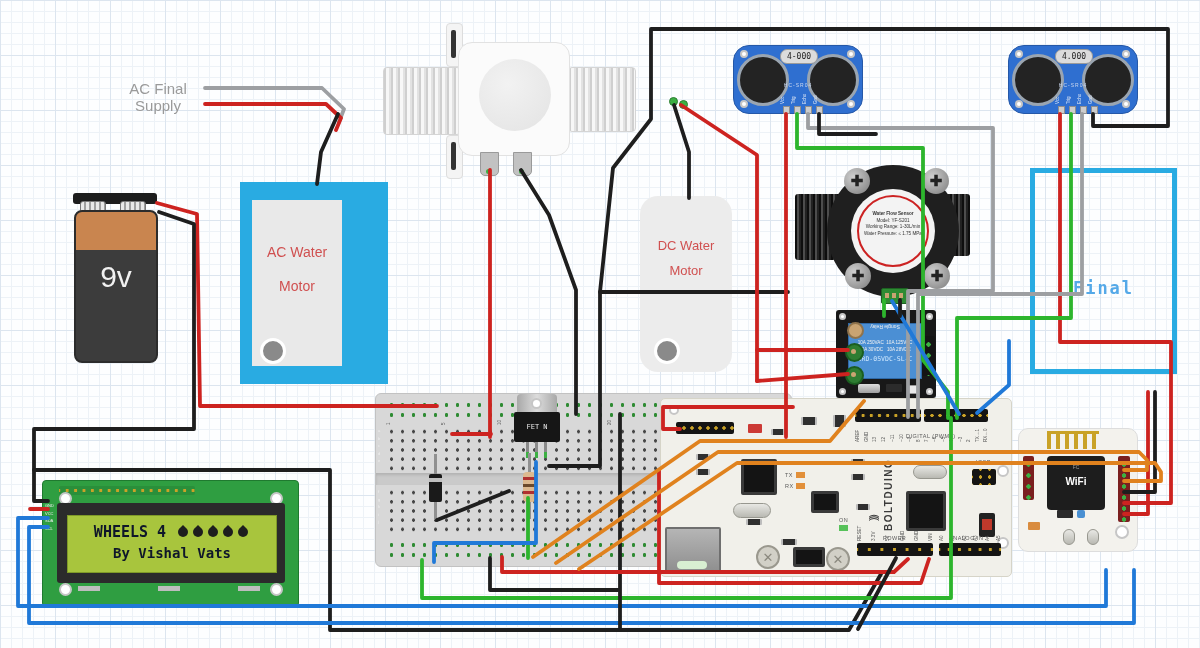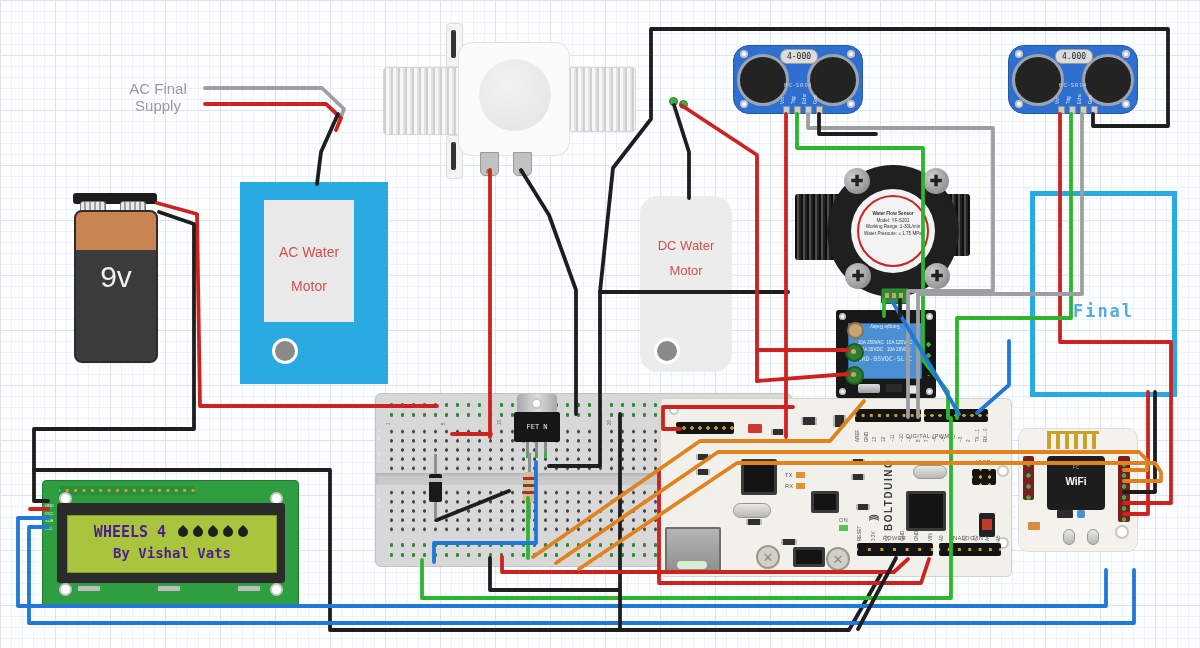--- a/index.html
+++ b/index.html
@@ -56,21 +56,21 @@
   <div class="abs" style="left:68px;top:192px;width:100px;height:180px;">
     <div class="abs" style="left:5px;top:1px;width:84px;height:11px;background:#1d1d1d;border-radius:3px;"></div>
     <div class="abs" style="left:12px;top:9px;width:24px;height:10px;background:repeating-linear-gradient(90deg,#e8e8e8 0 3px,#9f9f9f 3px 5px);border:1px solid #777;border-radius:3px;"></div>
     <div class="abs" style="left:52px;top:9px;width:24px;height:10px;background:repeating-linear-gradient(90deg,#e8e8e8 0 3px,#9f9f9f 3px 5px);border:1px solid #777;border-radius:3px;"></div>
     <div class="abs" style="left:6px;top:18px;width:84px;height:153px;background:linear-gradient(#c9854f 0 38px,#3c3c3c 38px);border:2px solid #2c2c2c;border-radius:8px;box-sizing:border-box;">
       <div style="color:#f2f2f2;font-size:30px;text-align:center;margin-top:48px;">9v</div>
     </div>
   </div>
 
   <div class="abs" style="left:240px;top:182px;width:148px;height:202px;background:#29abe2;">
-    <div class="abs" style="left:24px;top:18px;width:90px;height:122px;background:#e9e9e9;">
+    <div class="abs" style="left:12px;top:18px;width:90px;height:166px;background:#e9e9e9;">
       <div class="redtxt" style="font-size:14px;text-align:center;margin-top:44px;">AC Water</div>
       <div class="redtxt" style="font-size:14px;text-align:center;margin-top:18px;">Motor</div>
       <div class="abs" style="left:8px;top:138px;width:20px;height:20px;border-radius:50%;background:#8a8a8a;border:3px solid #fff;"></div>
     </div>
   </div>
 
   <div class="abs" style="left:380px;top:20px;width:260px;height:160px;">
     <div class="abs threadW" style="left:3px;top:47px;width:76px;height:66px;"></div>
     <div class="abs threadW" style="left:188px;top:47px;width:66px;height:63px;"></div>
     <div class="abs" style="left:66px;top:3px;width:15px;height:42px;background:#f4f4f4;border:1px solid #ddd;border-radius:4px;">
@@ -349,40 +349,40 @@
     <div class="hdr greendots" style="left:4px;top:27px;width:11px;height:44px;background-color:#7a1f1f;background-size:11px 11px;background-position:center 3px;"></div>
     <div class="hdr greendots" style="left:99px;top:27px;width:12px;height:66px;background-color:#7a1f1f;background-size:12px 11px;background-position:center 3px;"></div>
     <div class="abs" style="left:9px;top:93px;width:12px;height:8px;background:#d98c3f;border-radius:1px;"></div>
     <div class="abs" style="left:38px;top:81px;width:16px;height:8px;background:#2b2b2b;border-radius:1px;"></div>
     <div class="abs" style="left:58px;top:81px;width:8px;height:8px;background:#4a90d2;border-radius:2px;"></div>
     <div class="oval" style="left:44px;top:100px;width:10px;height:14px;"></div>
     <div class="oval" style="left:68px;top:100px;width:10px;height:14px;"></div>
     <div class="hole" style="left:96px;top:96px;width:14px;height:14px;"></div>
   </div>
 
-  <div class="abs" style="left:1030px;top:191px;width:147px;height:206px;border:5px solid #29abe2;box-sizing:border-box;">
+  <div class="abs" style="left:1030px;top:168px;width:147px;height:206px;border:5px solid #29abe2;box-sizing:border-box;">
     <div style="position:absolute;left:0;right:0;top:100px;text-align:center;font-family:'DejaVu Sans Mono',monospace;font-weight:bold;font-size:17px;line-height:30px;color:#55a9e8;letter-spacing:2px;">
       <div>Final</div>
     </div>
   </div>
 
   <div class="abs" style="left:42px;top:480px;width:255px;height:125px;background:#2f9e41;border:1px solid #1f7a2f;border-radius:4px;">
     <div class="hdr golddots" style="left:16px;top:5px;width:136px;height:9px;background-color:#2a8f3a;background-size:8.4px 9px;background-position:4px center;"></div>
     <div class="hole" style="left:16px;top:11px;width:13px;height:13px;"></div>
     <div class="hole" style="left:227px;top:11px;width:13px;height:13px;"></div>
     <div class="hole" style="left:16px;top:102px;width:13px;height:13px;"></div>
     <div class="hole" style="left:227px;top:102px;width:13px;height:13px;"></div>
     <div class="lcdlabels" style="left:2px;top:21px;">
         <span>GND</span>
         <span>VCC</span>
         <span>SDA</span>
         <span>SCL</span>
       </div>
     <div class="abs" style="left:14px;top:22px;width:228px;height:80px;background:#2b2b2b;border-radius:3px;">
-      <div style="position:absolute;left:10px;top:12px;width:208px;height:56px;background:#a8c53d;border:1px solid #7f9a28;font-family:'DejaVu Sans Mono',monospace;font-weight:bold;color:#4c1d95;text-align:center;">
+      <div style="position:absolute;left:10px;top:12px;width:208px;height:56px;background:#a8c53d;border:1px solid #7f9a28;font-family:'DejaVu Sans Mono',monospace;font-weight:bold;color:#0f172a;text-align:center;">
         <div style="margin-top:7px;font-size:15px;"><span>WHEELS 4</span> <span><span class="drop"></span><span class="drop"></span><span class="drop"></span><span class="drop"></span><span class="drop"></span></span></div>
         <div style="margin-top:4px;font-size:14px;">By Vishal Vats</div>
       </div>
     </div>
     <div class="abs" style="left:35px;top:105px;width:22px;height:5px;background:#bdbdbd;"></div>
     <div class="abs" style="left:115px;top:105px;width:22px;height:5px;background:#bdbdbd;"></div>
     <div class="abs" style="left:195px;top:105px;width:22px;height:5px;background:#bdbdbd;"></div>
   </div>
 
   <svg id="wire-svg" width="1200" height="648">

